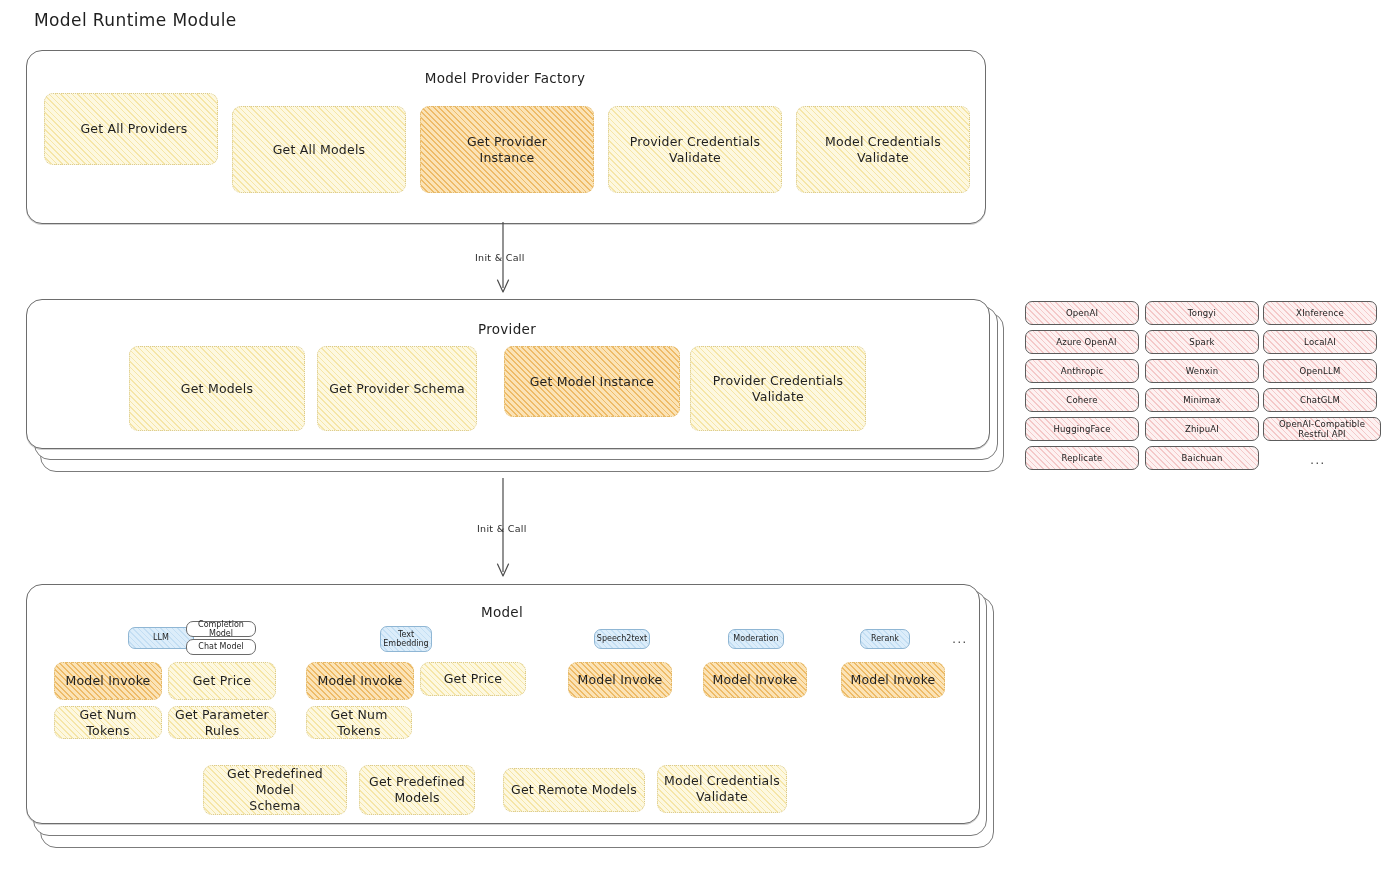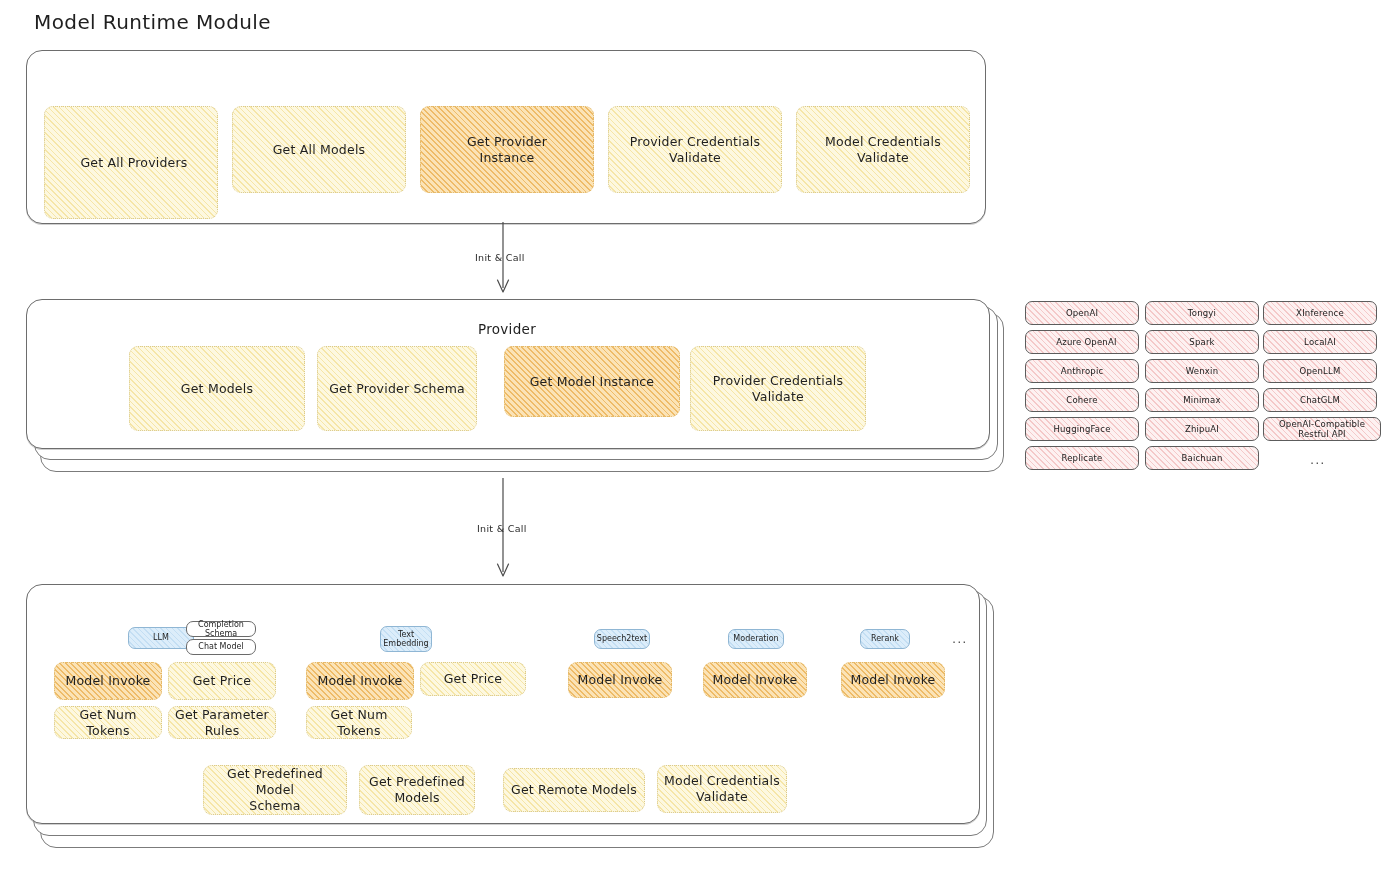--- a/index.html
+++ b/index.html
@@ -10,21 +10,21 @@
     font-family:"DejaVu Sans","Liberation Sans",sans-serif;
     color:#1e1e1e;
     overflow:hidden;
     position:relative;
   }
   .canvas{position:relative;width:1393px;height:880px;}
 
   
   .page-title{
     position:absolute;left:34px;top:10px;
-    font-size:20px;letter-spacing:.4px;color:#1f1f1f;
+    font-size:17px;letter-spacing:.4px;color:#1f1f1f;
     font-family:"DejaVu Sans","Liberation Sans",sans-serif;
   }
 
   
   .panel{
     position:absolute;
     border:1.3px solid #6d6d6d;
     border-radius:16px;
     background:#ffffff;
     box-shadow:0 1px 0 rgba(120,120,120,.35);
@@ -128,23 +128,24 @@
   svg{display:block;}
 </style>
 </head>
 <body>
 
 <div class="canvas">
 
   <div class="page-title">Model Runtime Module</div>
 
   <div class="panel" style="left:26px;top:50px;width:958px;height:172px;"></div>
+  <div class="panel-title" style="left:26px;top:70px;width:958px;">Model Provider Factory</div>
 
   <div id="factory-cards">
-      <div class="card hatch-yellow" style="left: 44px; top: 106px; width: 174px; height: 113px; padding-left: 12px;">
+      <div class="card hatch-yellow" style="left: 44px; top: 93px; width: 174px; height: 72px; padding-left: 12px;">
         <span class="lbl">Get All Providers</span>
       </div>
       <div class="card hatch-yellow" style="left: 232px; top: 106px; width: 174px; height: 87px;">
         <span class="lbl">Get All Models</span>
       </div>
       <div class="card hatch-orange" style="left: 420px; top: 106px; width: 174px; height: 87px;">
         <span class="lbl">Get Provider<br>Instance</span>
       </div>
       <div class="card hatch-yellow" style="left: 608px; top: 106px; width: 174px; height: 87px;">
         <span class="lbl">Provider Credentials<br>Validate</span>
@@ -241,27 +242,28 @@
     <svg width="46" height="106" viewBox="0 0 46 106">
       <path d="M23 0 L23 94" stroke="#4a4a4a" stroke-width="1.2" fill="none"></path>
       <path d="M17.5 86 L23 98 L28.5 86" stroke="#4a4a4a" stroke-width="1.2" fill="none" stroke-linecap="round" stroke-linejoin="round"></path>
     </svg>
   </div>
   <div class="arrow-label" style="left:477px;top:523px;">Init &amp; Call</div>
 
   <div class="deck" style="left:40px;top:596px;width:952px;height:250px;"></div>
   <div class="deck" style="left:33px;top:590px;width:952px;height:244px;"></div>
   <div class="panel" style="left:26px;top:584px;width:952px;height:238px;"></div>
+  <div class="panel-title" style="left:26px;top:604px;width:952px;">Model</div>
 
   <div id="model-types">
       <div class="badge badge-blue" style="left: 128px; top: 627px; width: 66px; height: 22px;">
         <span>LLM</span>
       </div>
       <div class="badge" style="left: 186px; top: 621px; width: 70px; height: 16px;">
-        <span>Completion Schema</span>
+        <span>Completion Model</span>
       </div>
       <div class="badge" style="left: 186px; top: 639px; width: 70px; height: 16px;">
         <span>Chat Model</span>
       </div>
       <div class="card hatch-orange" style="left: 54px; top: 662px; width: 108px; height: 38px;">
         <span class="lbl">Model Invoke</span>
       </div>
       <div class="card hatch-yellow" style="left: 168px; top: 662px; width: 108px; height: 38px;">
         <span class="lbl">Get Price</span>
       </div>

